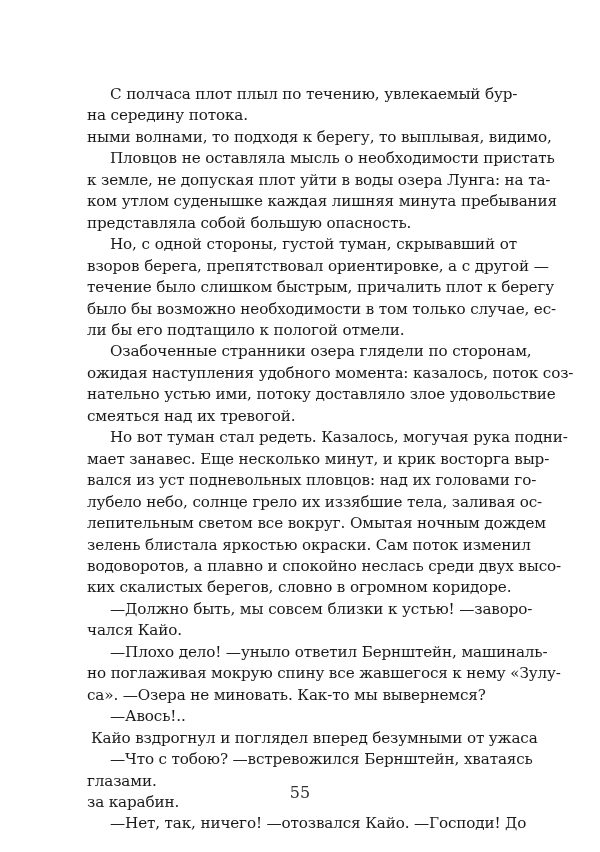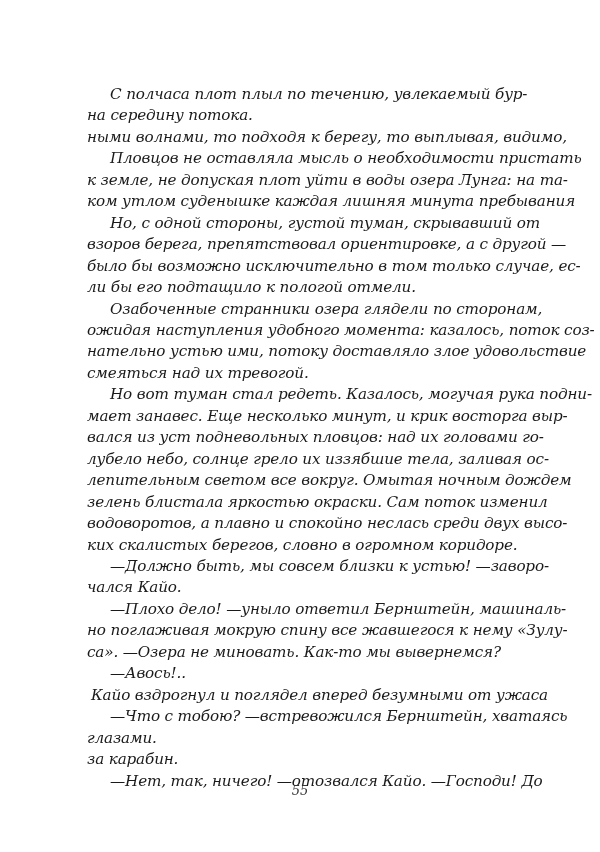--- a/index.html
+++ b/index.html
@@ -12,21 +12,20 @@
       height: 852px;
       position: relative;
       overflow: hidden;
     }
     .page {
       position: absolute;
       left: 0; top: 0;
       width: 532px;
       height: 852px;
       background: #ffffff;
-      font-style: italic;
     }
     .text-block {
       position: absolute;
       left: 87px;
       top: 84px;
       width: 430px;
       font-family: "DejaVu Serif", "Liberation Serif", serif;
       font-size: 15.2px;
       line-height: 21.45px;
       color: #1a1a1a;
@@ -47,38 +46,40 @@
     .line.indent-small {
       padding-left: 4px;
     }
     .page-number {
       position: absolute;
       left: 0;
       width: 600px;
       top: 783px;
       text-align: center;
       font-family: "DejaVu Serif", "Liberation Serif", serif;
-      font-size: 13px;
+      font-size: 16px;
       color: #333333;
     }
   </style>
 </head>
 <body>
 
 <div class="page">
   <div class="text-block" id="text-block">
       <span class="line indent">С полчаса плот плыл по течению, увлекаемый бур-</span>
       <span class="line last">на середину потока.</span>
       <span class="line">ными волнами, то подходя к берегу, то выплывая, видимо,</span>
       <span class="line indent">Пловцов не оставляла мысль о необходимости пристать</span>
       <span class="line">к земле, не допуская плот уйти в воды озера Лунга: на та-</span>
       <span class="line">ком утлом суденышке каждая лишняя минута пребывания</span>
+      <span class="line last">представляла собой большую опасность.</span>
       <span class="line indent">Но, с одной стороны, густой туман, скрывавший от</span>
       <span class="line">взоров берега, препятствовал ориентировке, а с другой —</span>
-      <span class="line">было бы возможно исключительно в том только случае, ес-</span>
+      <span class="line">течение было слишком быстрым, причалить плот к берегу</span>
+      <span class="line">было бы возможно необходимости в том только случае, ес-</span>
       <span class="line last">ли бы его подтащило к пологой отмели.</span>
       <span class="line indent">Озабоченные странники озера глядели по сторонам,</span>
       <span class="line">ожидая наступления удобного момента: казалось, поток соз-</span>
       <span class="line">нательно устью ими, потоку доставляло злое удовольствие</span>
       <span class="line last">смеяться над их тревогой.</span>
       <span class="line indent">Но вот туман стал редеть. Казалось, могучая рука подни-</span>
       <span class="line">мает занавес. Еще несколько минут, и крик восторга выр-</span>
       <span class="line">вался из уст подневольных пловцов: над их головами го-</span>
       <span class="line">лубело небо, солнце грело их иззябшие тела, заливая ос-</span>
       <span class="line">лепительным светом все вокруг. Омытая ночным дождем</span>

